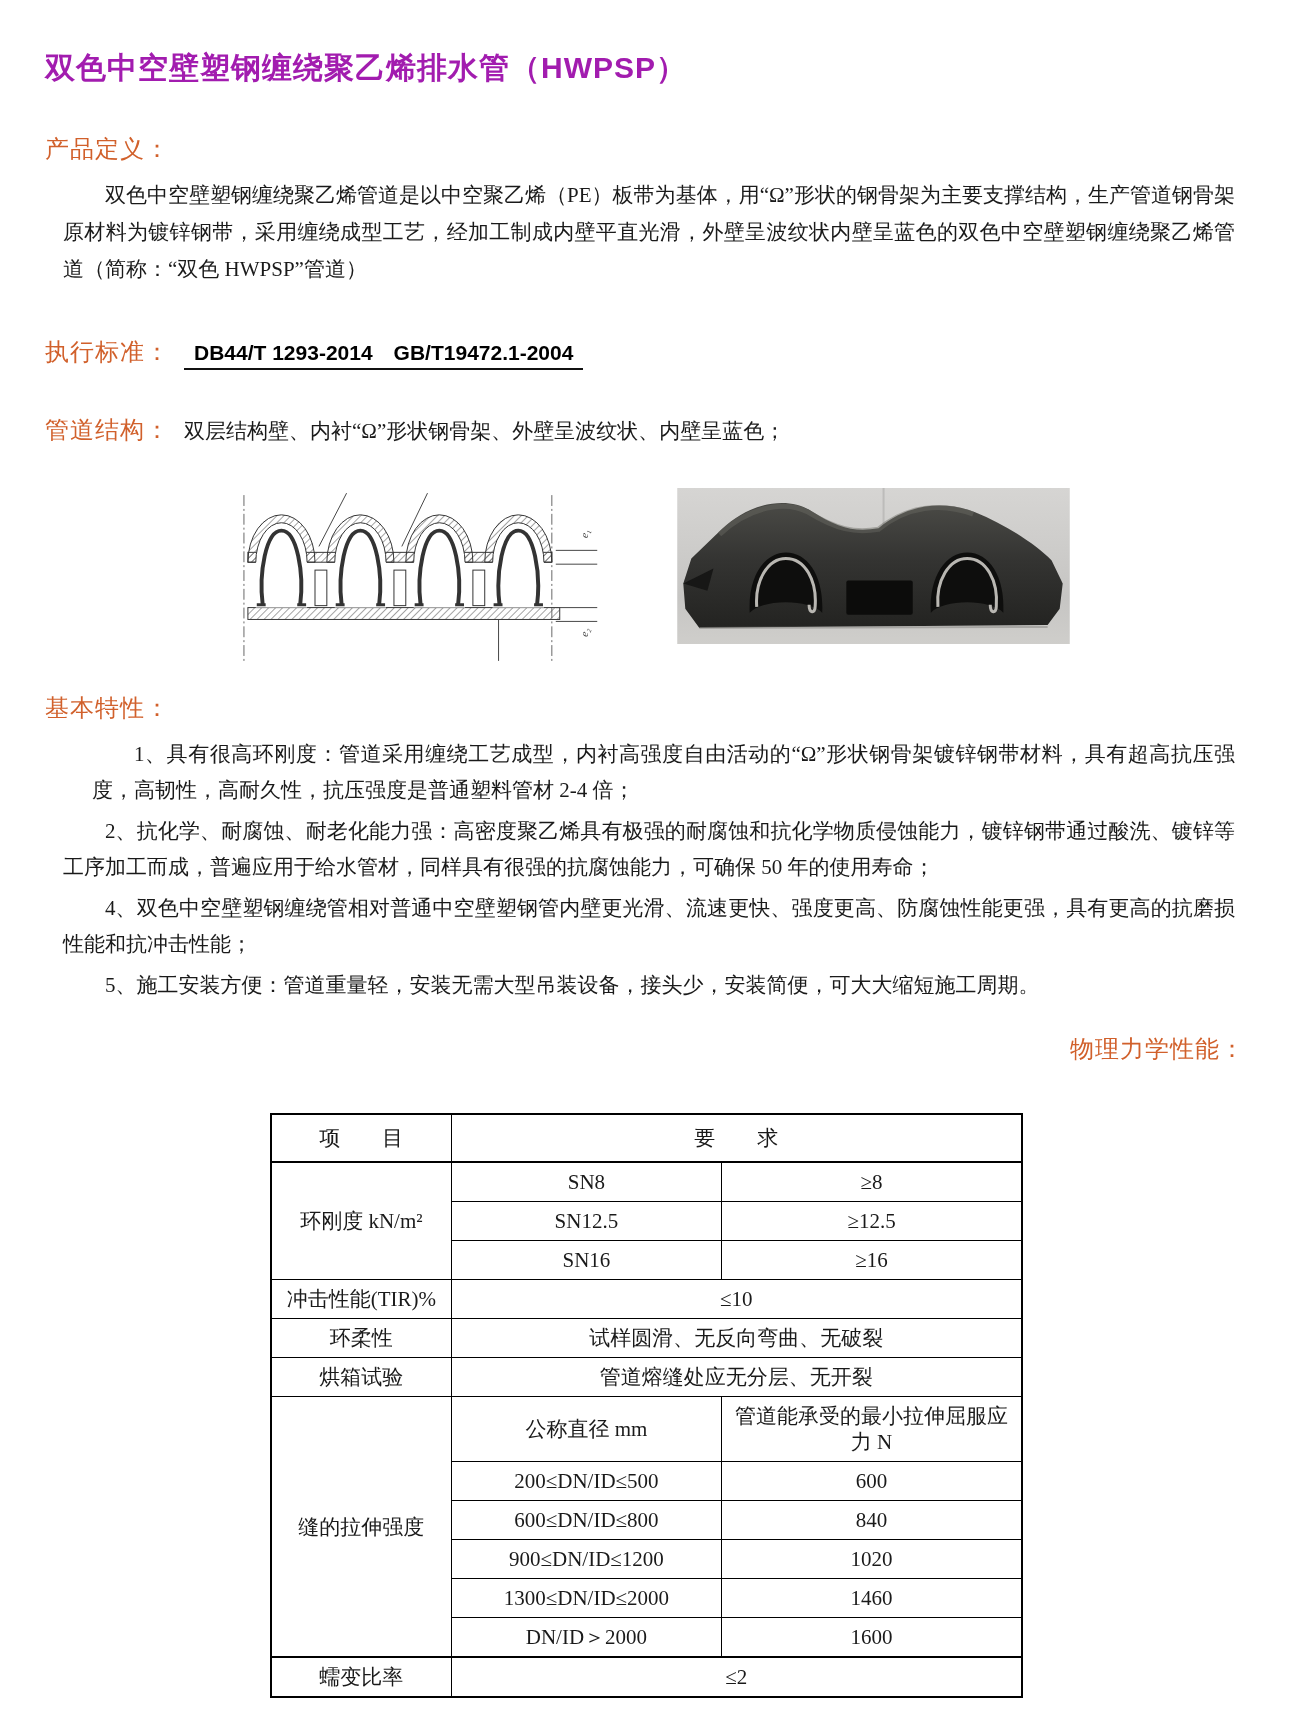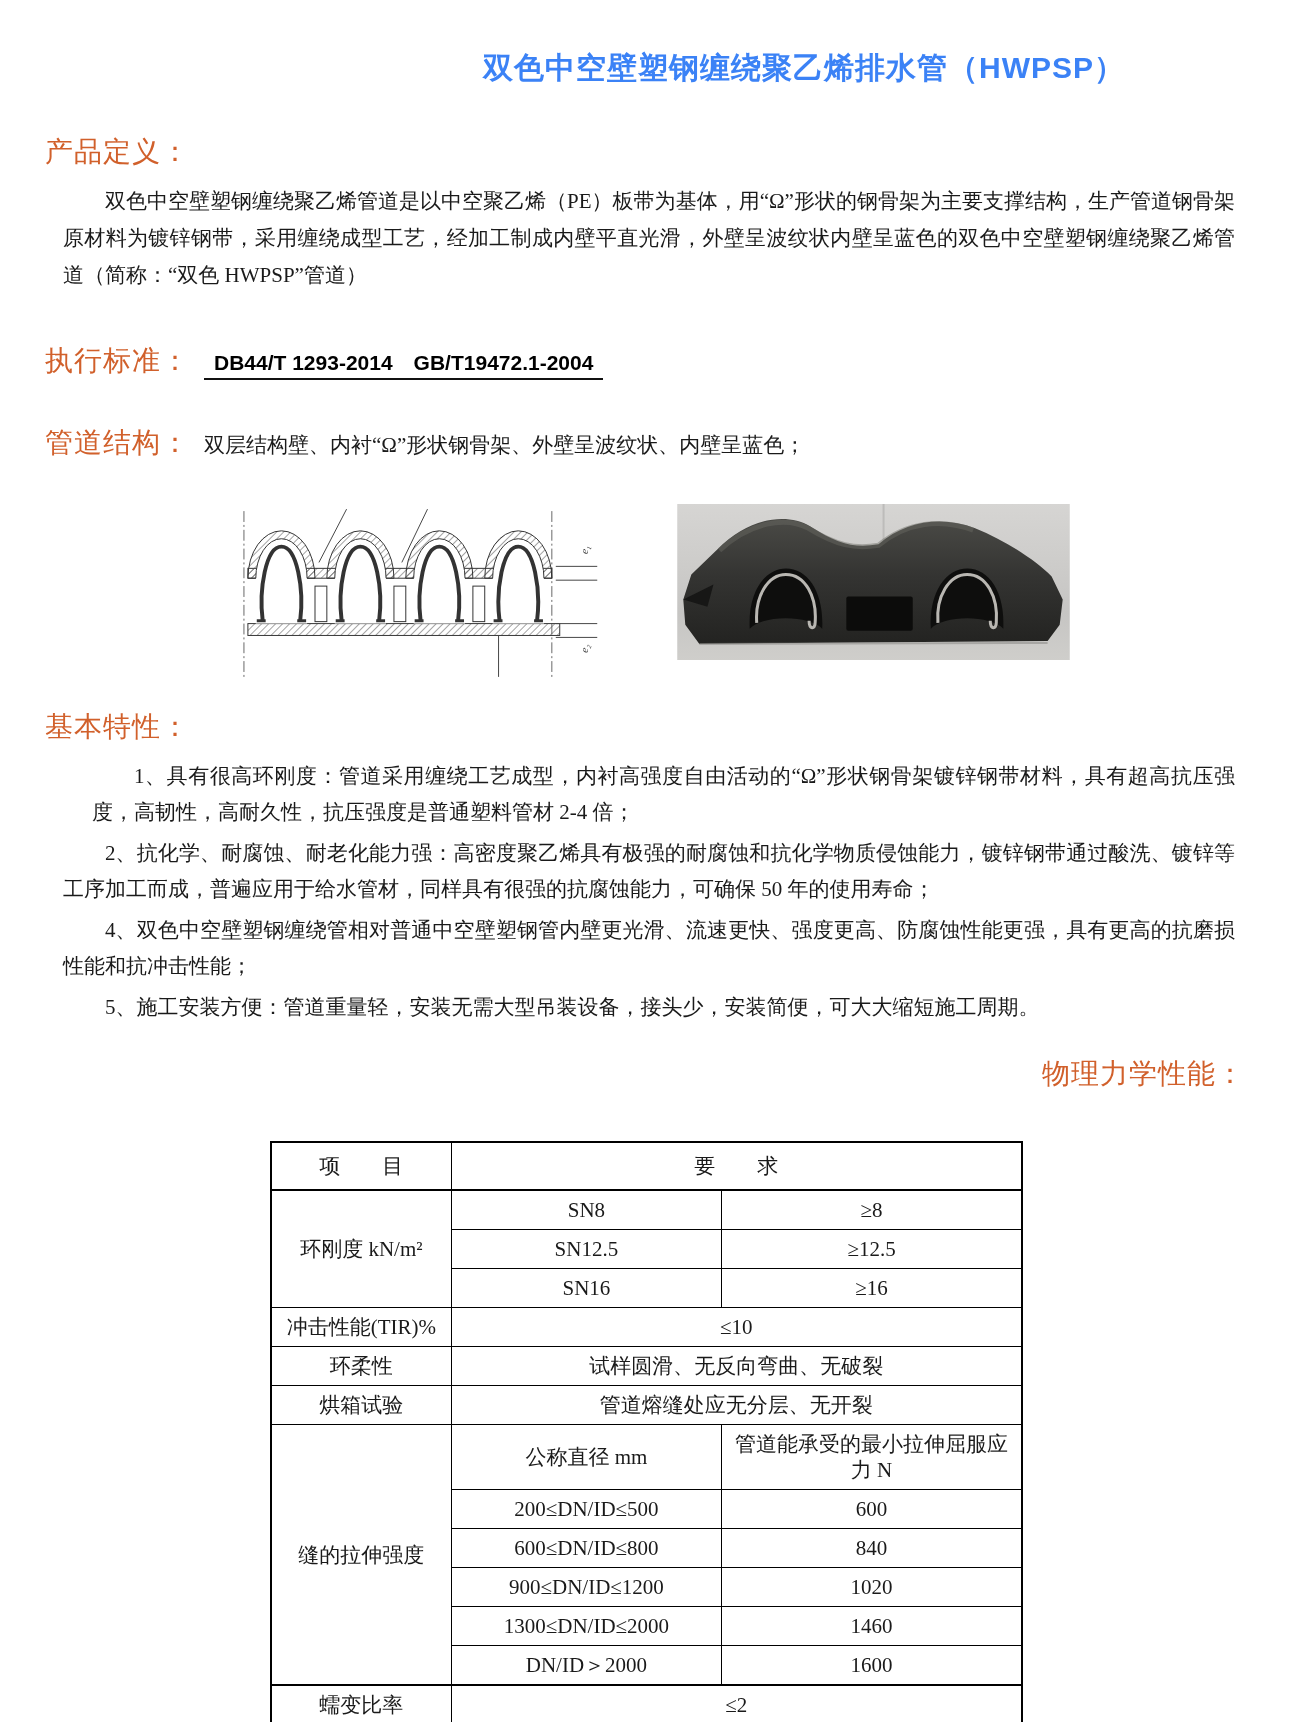--- a/index.html
+++ b/index.html
@@ -9,30 +9,30 @@
     width:1300px; height:1722px;
     margin:0 auto;
     background:#ffffff;
     padding:0 55px 0 45px;
     overflow:hidden;
     font-family:"Liberation Serif","DejaVu Serif",serif;
     color:#1a1a1a;
   }
   .doc-title {
     margin:48px 120px 0 0;
-    text-align:right;
+    text-align:left;
     font-family:"Liberation Sans","DejaVu Sans",sans-serif;
     font-weight:bold;
     font-size:30px;
     letter-spacing:1px;
-    color:#3b82f6;
+    color:#a21caf;
   }
   .sec-heading {
     font-family:"Liberation Sans","DejaVu Sans",sans-serif;
-    font-size:28px;
+    font-size:24px;
     color:#D1602B;
     letter-spacing:1px;
   }
   .block-def { margin-top:44px; }
   .def-body {
     margin:12px 10px 0 18px;
     font-size:21px;
     line-height:37px;
     text-indent:2em;
     text-align:justify;

